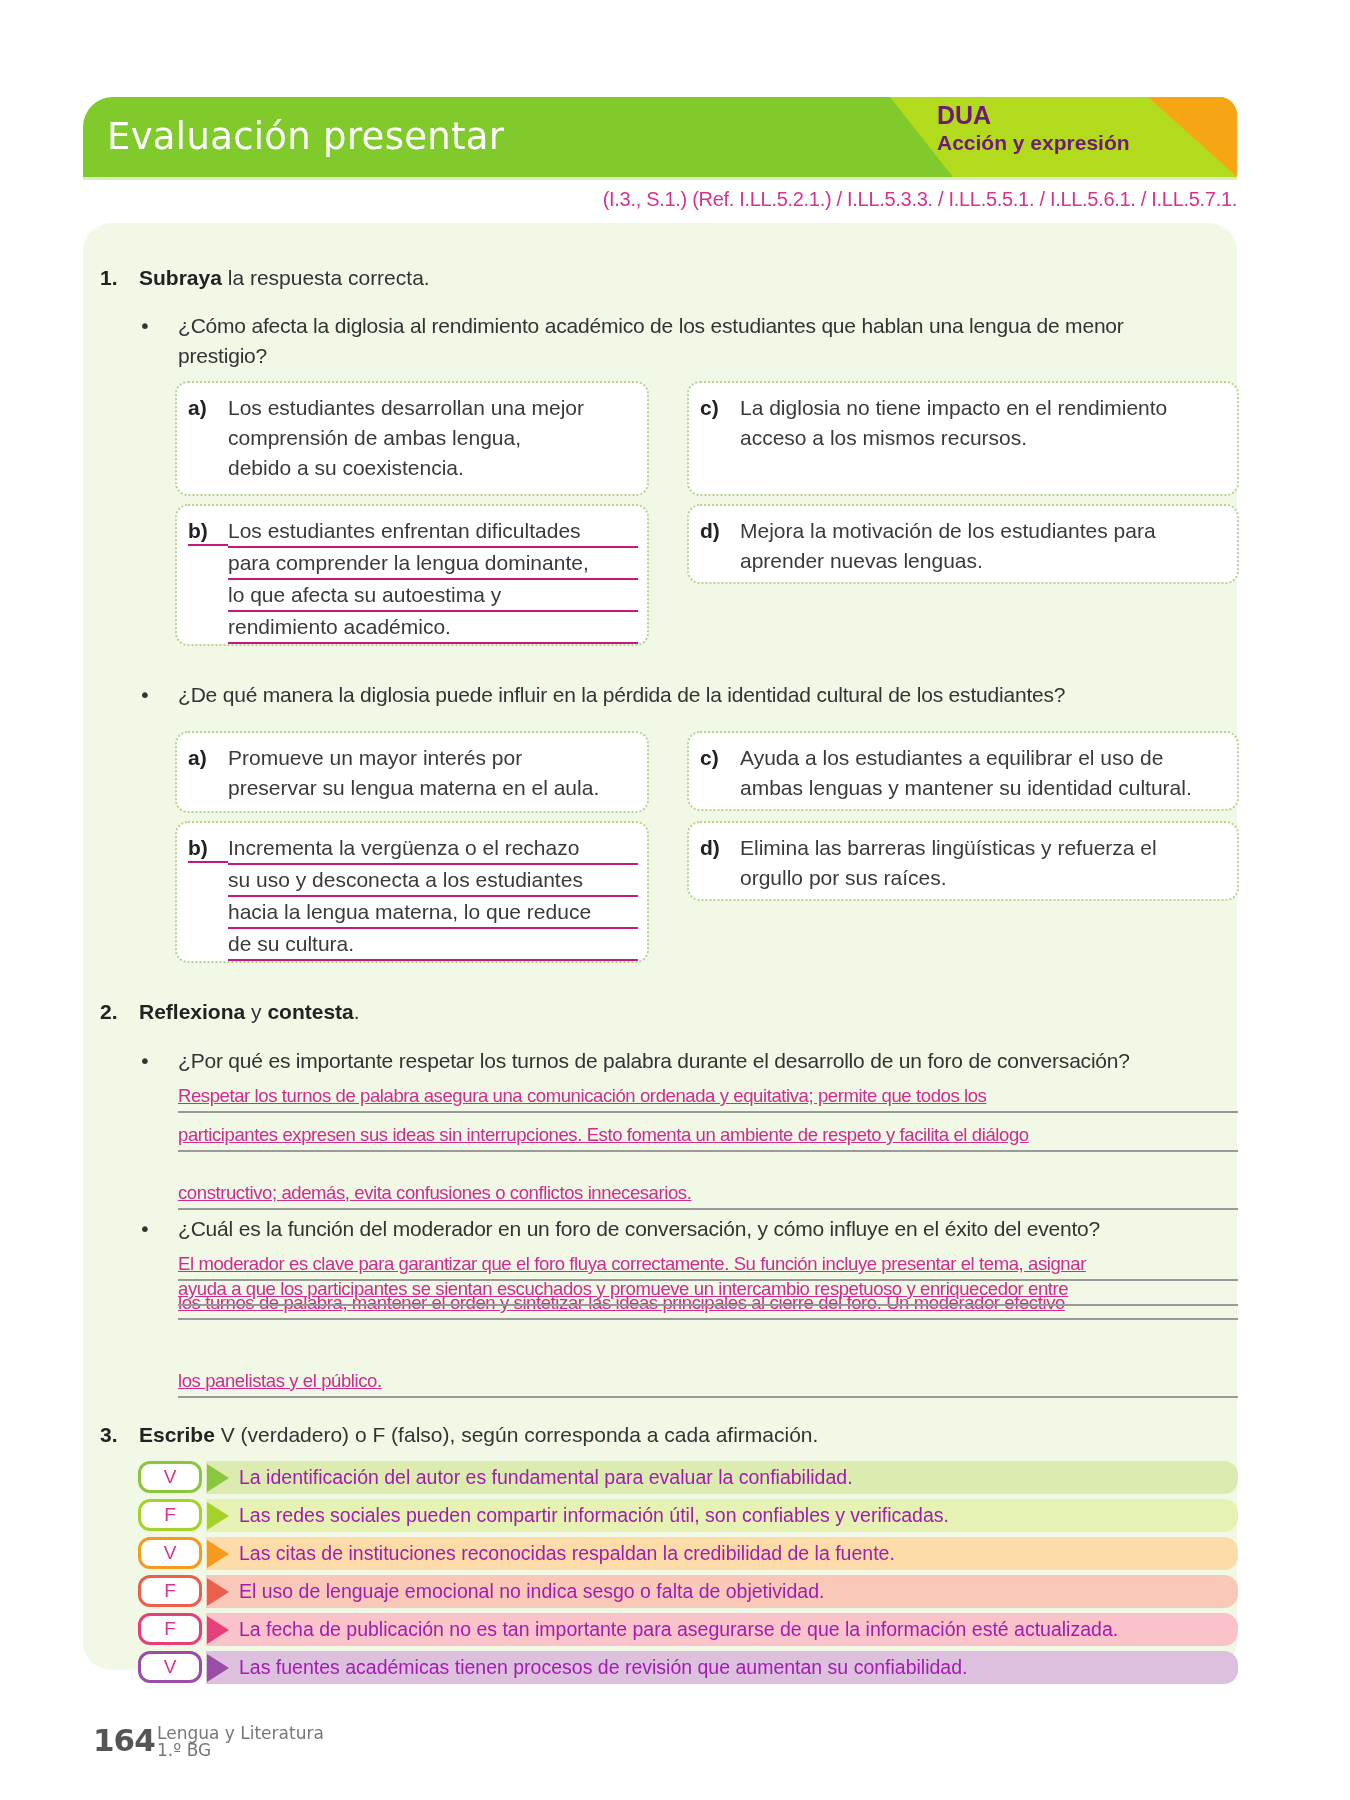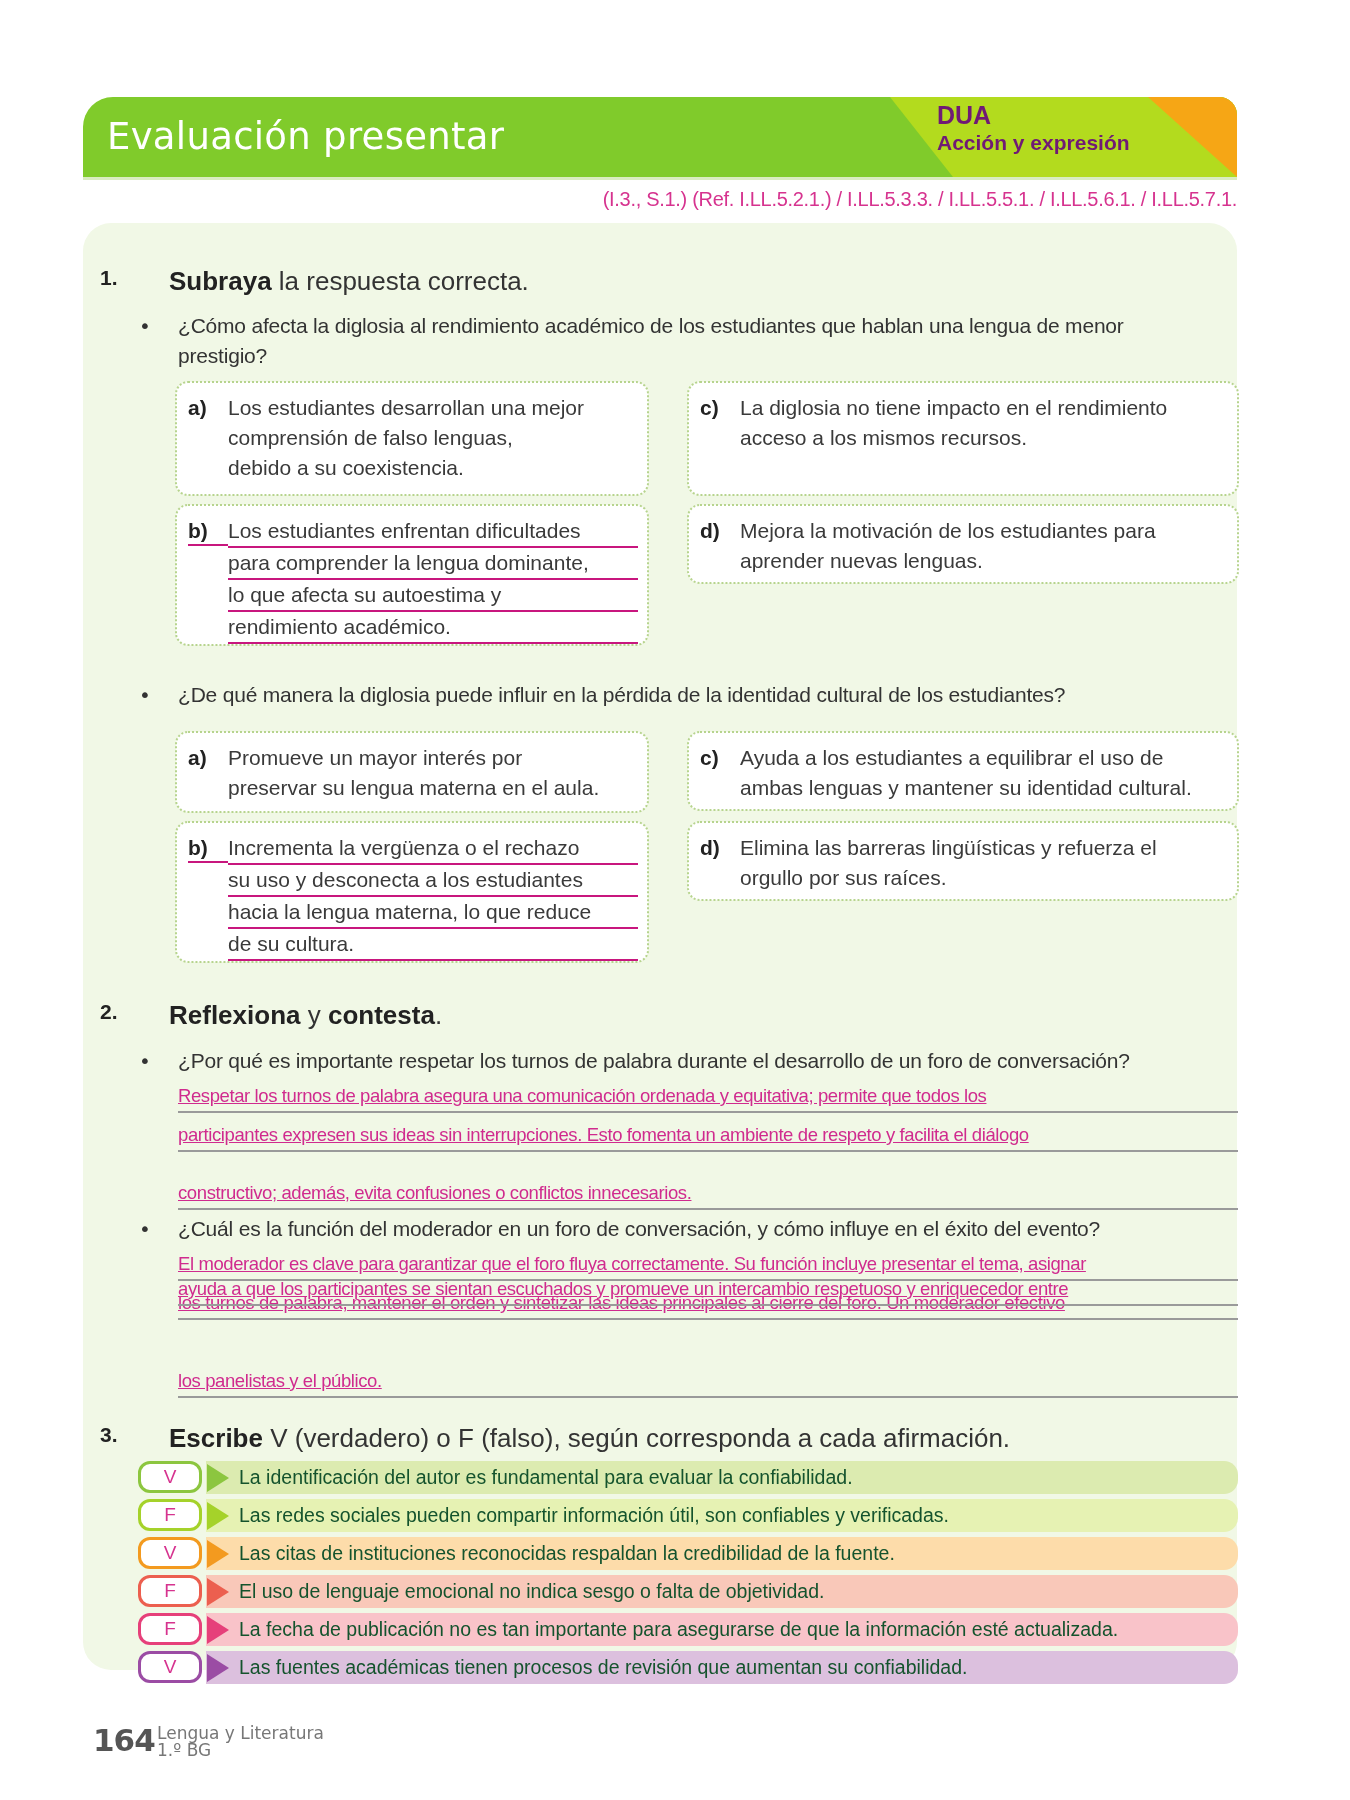--- a/index.html
+++ b/index.html
@@ -29,21 +29,21 @@
   }
 
   
   .panel {
     position: absolute; left: 83px; top: 223px; width: 1154px; height: 1447px;
     background: #f1f8e6; border-radius: 28px;
   }
 
   .abs { position: absolute; }
   .q-num { font-weight: bold; color: #222; font-size: 21px; font-family: "Liberation Sans", sans-serif; }
-  .q-head { font-size: 26px; color: #333; font-family: "Liberation Sans", sans-serif; margin-left: 30px; }
+  .q-head { font-size: 21px; color: #333; font-family: "Liberation Sans", sans-serif; }
   .q-head b { color: #222; }
   .bullet { font-size: 20px; color: #333; }
   .bq { font-size: 21px; color: #333; line-height: 30px; font-family: "Liberation Sans", sans-serif; letter-spacing: -0.2px; }
 
   .opt {
     position: absolute; background: #ffffff; border-radius: 12px;
     outline: 2px dotted #b7d48e; outline-offset: -1px;
     padding: 11px 10px 0 12px;
     font-family: "Liberation Sans", sans-serif; font-size: 21px; line-height: 30px; color: #3a3a3a;
     display: flex;
@@ -68,21 +68,21 @@
   .tf-row { position: absolute; left: 138px; width: 1100px; height: 33px; }
   .tf-badge {
     position: absolute; left: 0; top: 0; width: 64px; height: 32px;
     border: 3px solid #8cc63f; border-radius: 12px; background: #fff;
     text-align: center; font-size: 19px; line-height: 26px; color: #d6338f;
     font-family: "Liberation Sans", sans-serif;
   }
   .tf-bar {
     position: absolute; left: 68px; top: 0; right: 0; height: 33px;
     border-radius: 0 14px 14px 0;
-    font-family: "Liberation Sans", sans-serif; font-size: 19.5px; color: #14532d;
+    font-family: "Liberation Sans", sans-serif; font-size: 19.5px; color: #a21caf;
     line-height: 33px; padding-left: 33px;
   }
   .tf-arrow {
     position: absolute; left: 69px; top: 3px; width: 0; height: 0;
     border-top: 14px solid transparent; border-bottom: 14px solid transparent;
     border-left: 22px solid #8cc63f;
   }
 
   
   .footer-num {
@@ -115,21 +115,21 @@
 <div class="abs bullet" style="left:139px; top:314px;">•</div>
 <div class="abs bq" style="left:178px; top:311px; width:1060px;">
   <div>¿Cómo afecta la diglosia al rendimiento académico de los estudiantes que hablan una lengua de menor</div>
   <div>prestigio?</div>
 </div>
 
 <div class="opt" style="left:176px; top:382px; width:472px; height:113px;">
   <span class="lt">a)</span>
   <span class="tx">
     <span style="display:block">Los estudiantes desarrollan una mejor</span>
-    <span style="display:block">comprensión de falso lenguas,</span>
+    <span style="display:block">comprensión de ambas lengua,</span>
     <span style="display:block">debido a su coexistencia.</span>
   </span>
 </div>
 <div class="opt correct" style="left:176px; top:505px; width:472px; height:140px;">
   <span class="lt">b)</span>
   <span class="tx">
     <span class="ul">Los estudiantes enfrentan dificultades</span>
     <span class="ul">para comprender la lengua dominante,</span>
     <span class="ul">lo que afecta su autoestima y</span>
     <span class="ul">rendimiento académico.</span>

